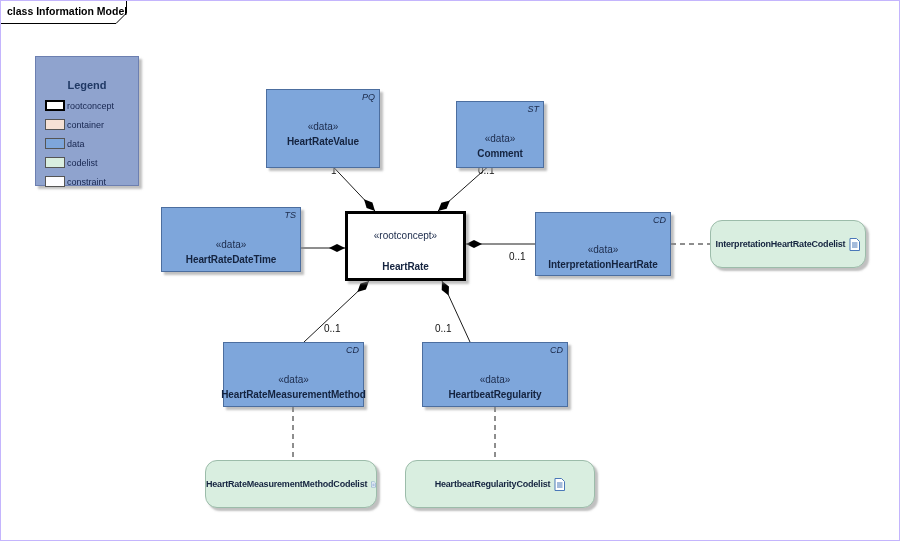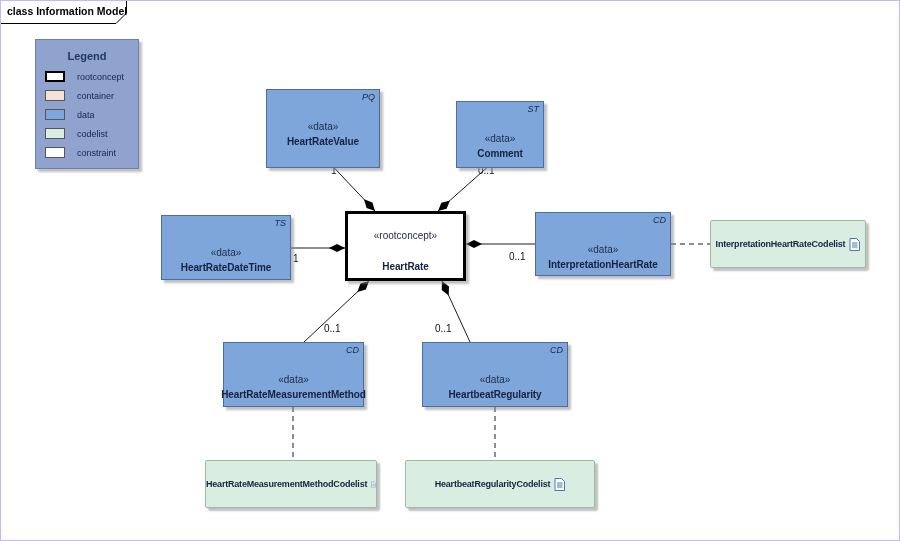--- a/index.html
+++ b/index.html
@@ -18,28 +18,28 @@
   .node .tag{position:absolute;top:2px;right:4px;font-style:italic;font-size:9px;color:#1b2a4a;}
   .node-body{display:flex;flex-direction:column;align-items:center;padding-top:29px;line-height:15px;}
   .stereotype{font-size:10px;color:#1b2a4a;}
   .node-name{font-size:10px;font-weight:bold;color:#14233f;letter-spacing:-0.1px;white-space:nowrap;}
 
   .data-node{background:var(--c-data_fill,#7EA6DB);border:1px solid var(--c-data_border,#4C6E9F);}
   .root-node{background:var(--c-rootconcept_fill,#FFFFFF);border:3px solid var(--c-rootconcept_border,#000000);}
   .root-node .node-body{padding-top:14px;gap:16px;}
 
   .codelist-node{background:var(--c-codelist_fill,#D9EEE0);border:1px solid var(--c-codelist_border,#9CBCAA);
-        border-radius:2px;display:flex;align-items:center;justify-content:center;gap:4px;}
+        border-radius:12px;display:flex;align-items:center;justify-content:center;gap:4px;}
   .codelist-node .node-name{font-size:9px;letter-spacing:-0.2px;}
 
-  .legend{position:absolute;left:34px;top:38px;width:104px;height:130px;box-sizing:border-box;z-index:2;
+  .legend{position:absolute;left:34px;top:55px;width:104px;height:130px;box-sizing:border-box;z-index:2;
         background:var(--c-legend_fill,#8FA3CE);border:1px solid var(--c-legend_border,#6C7FB0);
-        box-shadow:3px 3px 2px rgba(140,140,140,0.55);padding:10px 0 0 0;}
+        box-shadow:3px 3px 2px rgba(140,140,140,0.55);padding:22px 0 0 0;}
   .legend-title{text-align:center;font-size:11px;font-weight:bold;color:#1F3864;margin-bottom:5px;}
-  .legend-row{display:flex;align-items:center;gap:12px;padding:0 0 0 9px;height:19px;}
+  .legend-row{display:flex;align-items:center;gap:2px;padding:0 0 0 9px;height:19px;}
   .swatch{width:20px;height:11px;box-sizing:border-box;border:1px solid #555;background:#fff;flex:0 0 auto;}
   .sw-rootconcept{border:2px solid #000;background:#fff;}
   .sw-container{background:var(--c-container_fill,#F6E1D5);}
   .sw-data{background:var(--c-data_fill,#7EA6DB);}
   .sw-codelist{background:var(--c-codelist_fill,#D9EEE0);}
   .sw-constraint{background:var(--c-constraint_fill,#FDFDFF);}
   .legend-label{font-size:9px;color:#16254f;}
 </style>
 </head>
 <body>
@@ -110,21 +110,21 @@
   </div>
 
   <div class="node data-node" style="left:455px;top:100px;width:88px;height:67px">
     <span class="tag">ST</span>
     <div class="node-body">
       <div class="stereotype">«data»</div>
       <div class="node-name">Comment</div>
     </div>
   </div>
 
-  <div class="node data-node" style="left:160px;top:214px;width:130px;height:65px">
+  <div class="node data-node" style="left:160px;top:206px;width:140px;height:65px">
     <span class="tag">TS</span>
     <div class="node-body">
       <div class="stereotype">«data»</div>
       <div class="node-name">HeartRateDateTime</div>
     </div>
   </div>
 
   <div class="node root-node" style="left:344px;top:210px;width:121px;height:70px">
     <div class="node-body">
       <div class="stereotype">«rootconcept»</div>

